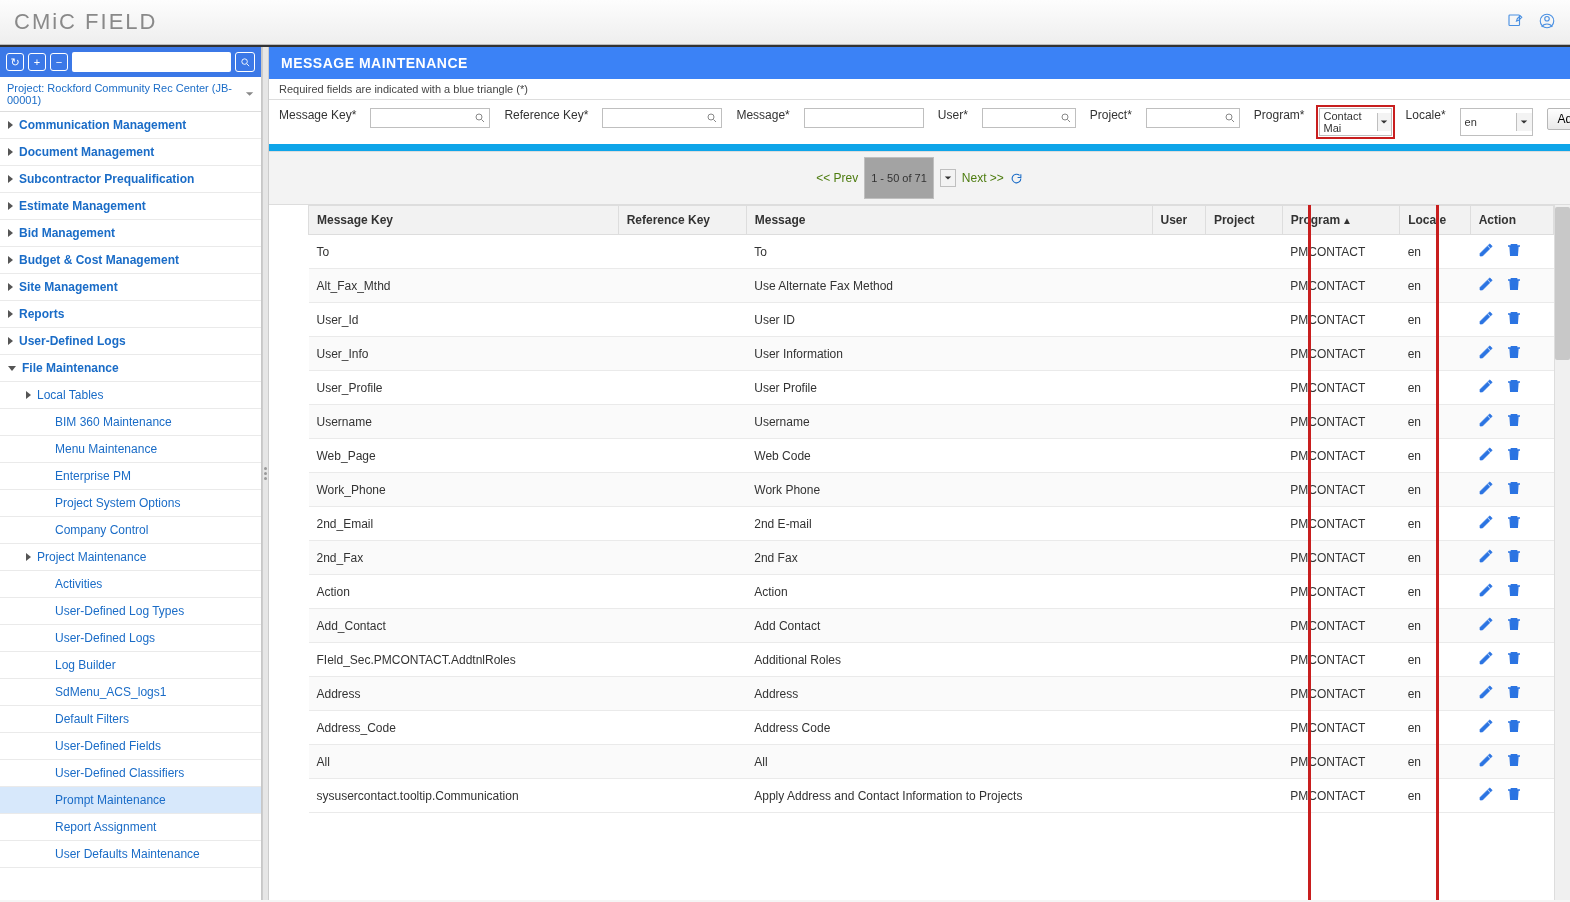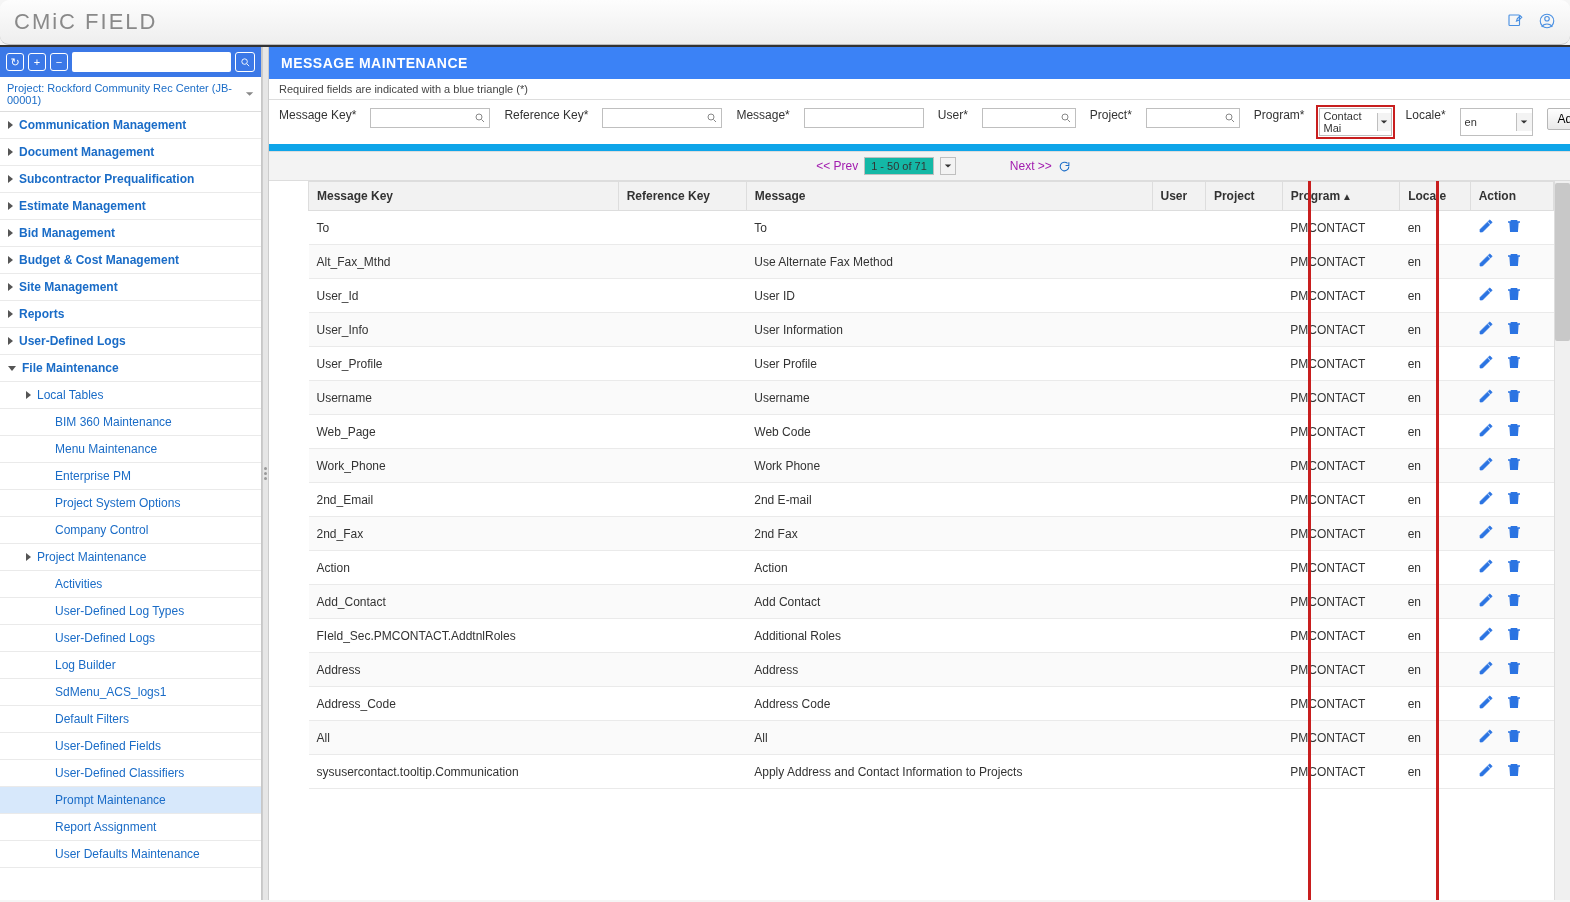--- a/index.html
+++ b/index.html
@@ -1,20 +1,20 @@
 <!DOCTYPE html>
 <html><head>
 <meta charset="utf-8">
 <style>
 * { box-sizing: border-box; margin: 0; padding: 0; }
 body { font-family: Arial, Helvetica, sans-serif; font-size: 12px; background: #f5f5f5; color: #333; overflow: hidden; }
 
 .app-header {
   height: 45px; background: linear-gradient(#fdfdfd, #eee); border-bottom: 1px solid #bbb;
-  display: flex; align-items: center; padding: 0 14px; justify-content: space-between; border-radius: 9px;
+  display: flex; align-items: center; padding: 0 14px; justify-content: space-between;
 }
 .app-title { font-size: 22px; letter-spacing: 2px; color: #898989; font-weight: 300; font-family: "Arial Narrow", Arial, sans-serif; }
 .app-header-icons { display: flex; gap: 14px; }
 .app-header-icons svg { width: 18px; height: 18px; fill: none; stroke: #4a90e2; stroke-width: 1.5; cursor: pointer; }
 
 .main-layout { display: flex; height: calc(100vh - 47px); border-top: 2px solid #333; }
 
 
 .sidebar { width: 262px; background: #fff; border-right: 1px solid #c7c7c7; display: flex; flex-direction: column; overflow: hidden; }
 .sidebar-toolbar { background: #3b78e7; padding: 5px 6px; display: flex; align-items: center; gap: 4px; }
@@ -53,22 +53,22 @@
 .search-glyph { position:absolute; right:4px; width:12px; height:12px; stroke:#888; fill:none; stroke-width:2; pointer-events:none;}
 .drop-wrap { display:inline-flex; border:1px solid #bfbfbf; height:28px; align-items:center;}
 .drop-wrap.highlight { outline: 2px solid #c81e1e; outline-offset: 1px;}
 .drop-text { padding:0 4px; font-size:11px; min-width:55px;}
 .drop-btn { width:16px; height:18px; border-left:1px solid #bfbfbf; display:flex;align-items:center;justify-content:center; background:#f3f3f3;}
 .drop-btn svg{width:8px;height:8px;fill:#333;}
 .btn { border:1px solid #b7b7b7; background:linear-gradient(#fefefe,#e9e9e9); padding:3px 10px; font-size:12px; cursor:pointer; border-radius:2px; height:22px;}
 .filter-row .btn-group { margin-left:auto; display:flex; gap:6px;}
 
 .page-bar { background:#f3f3f3; border-top:1px solid #ddd; border-bottom:1px solid #ddd; padding:5px 0; display:flex;align-items:center;justify-content:center; gap:6px; font-size:12px;}
-.page-bar a{ color:#a21caf; cursor:pointer;margin-left:48px;}
-.page-count-box{border:1px solid #bfbfbf; padding:2px 6px; background:#14b8a6; font-size:11px;}
+.page-bar a{ color:#4d7c0f; cursor:pointer;}
+.page-count-box{border:1px solid #bfbfbf; padding:14px 6px; background:#a3a3a3; font-size:11px;}
 .page-bar .drop-btn{border:1px solid #bfbfbf;}
 .page-bar svg.refresh{width:13px;height:13px;stroke:#1a6cc7;fill:none;stroke-width:2;}
 
 .table-wrap { flex:1; overflow:auto; position:relative;}
 table.grid { width:100%; border-collapse:collapse; font-size:12px;}
 table.grid th { background:#f2f2f2; border:1px solid #ddd; padding:7px 8px; text-align:left; font-weight:bold; color:#333; position:sticky; top:0;}
 table.grid td { border-bottom:1px solid #eaeaea; padding:7px 8px; color:#333;}
 table.grid tr:nth-child(even) td { background:#fafafa;}
 .col-msgkey{width:290px;} .col-refkey{width:120px;} .col-msg{width:380px;} .col-user{width:50px;} .col-proj{width:72px;} .col-prog{width:110px;} .col-loc{width:66px;} .col-act{width:78px;}
 .action-icons{display:flex;gap:12px;align-items:center;justify-content:flex-start;}

